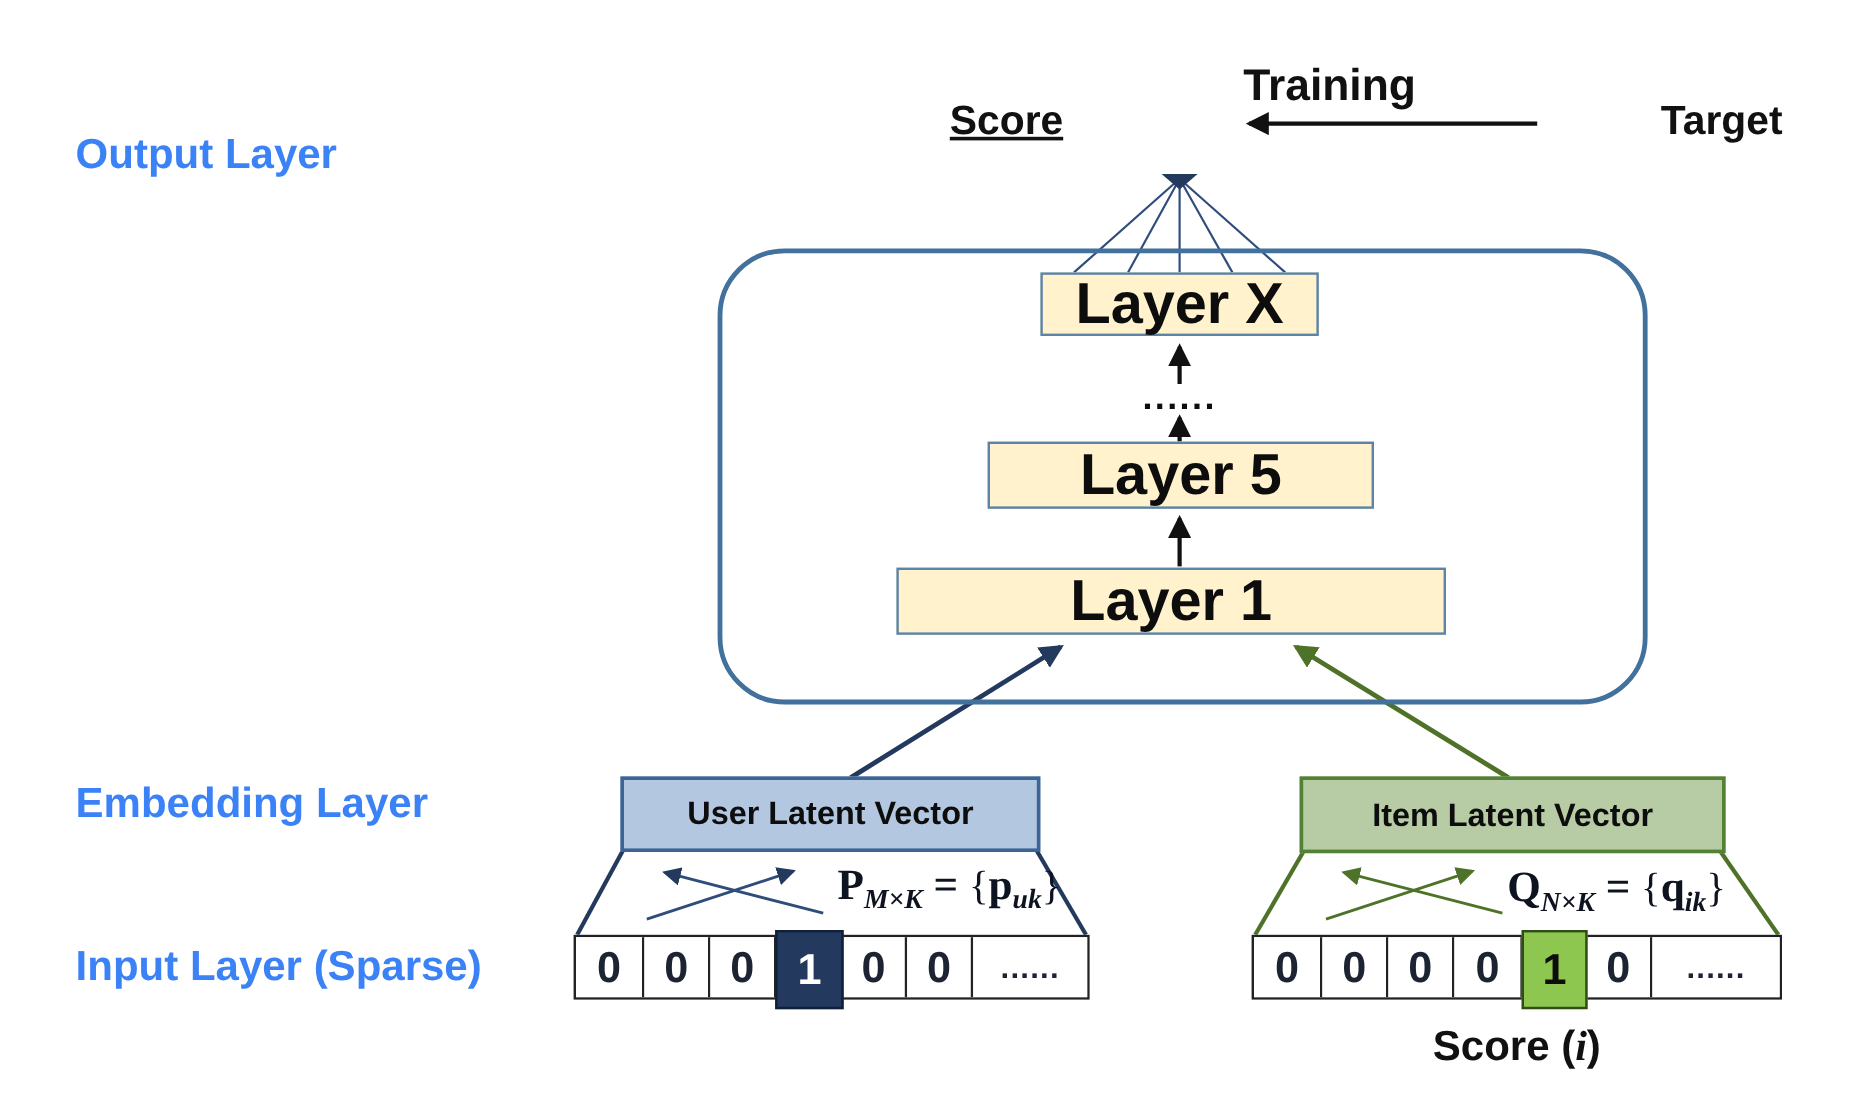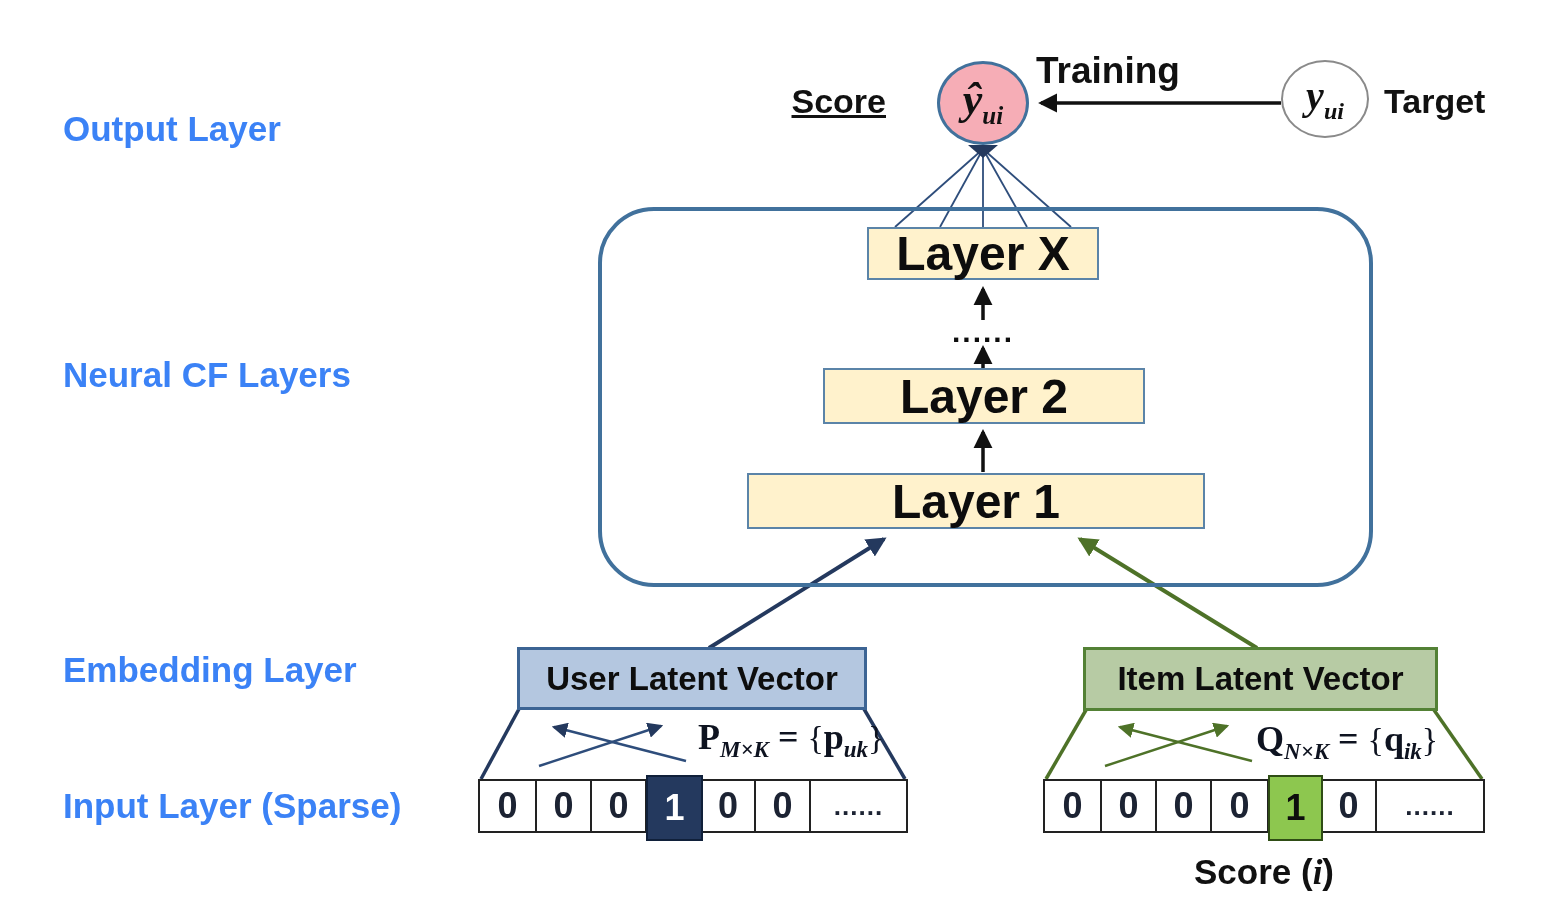--- a/index.html
+++ b/index.html
@@ -36,21 +36,21 @@
   }
   .layer-box{
     box-sizing:border-box;background:#FFF2CC;border:2px solid #5B84A8;
     display:flex;align-items:center;justify-content:center;
     font-size:48px;font-weight:700;color:#0d0d0d;
   }
   .dots{font-size:30px;font-weight:700;letter-spacing:2px;color:#0d0d0d;text-align:center;}
 
   .latent-box{
     box-sizing:border-box;display:flex;align-items:center;justify-content:center;
-    font-size:33px;font-weight:700;color:#0d0d0d;white-space:nowrap;
+    font-size:27px;font-weight:700;color:#0d0d0d;white-space:nowrap;
   }
   .latent-user{background:#B4C7E0;border:3px solid #3C6494;}
   .latent-item{background:#B7CBA4;border:3px solid #538135;}
 
   .formula{font-family:"Liberation Serif", serif;font-weight:700;font-size:36px;
     font-style:normal;color:#0e1320;white-space:nowrap;}
   .formula .sub{font-size:23px;font-style:italic;vertical-align:-8px;letter-spacing:0;}
   .formula .brace{font-weight:400;font-size:34px;}
 
   .vec-row{display:flex;box-sizing:border-box;border:2px solid #222;background:#fff;height:54px;}
@@ -130,43 +130,36 @@
       <line x1="686" y1="761" x2="554" y2="727" marker-end="url(#mNavyS)"></line>
     </g>
 
     <g stroke="#4E7228" stroke-width="2.4">
       <line x1="1105" y1="766" x2="1227" y2="726" marker-end="url(#mGreenS)"></line>
       <line x1="1252" y1="761" x2="1120" y2="727" marker-end="url(#mGreenS)"></line>
     </g>
   </svg>
 
   <div class="abs side-label" style="left:63px;top:111px;">Output Layer</div>
-  <div class="abs side-label" style="left:63px;top:357px;">Neural CF Layers</div>
   <div class="abs side-label" style="left:63px;top:652px;">Embedding Layer</div>
   <div class="abs side-label" style="left:63px;top:788px;">Input Layer (Sparse)</div>
 
   <div class="abs top-label" style="left:760px;top:82px;width:126px;text-align:right;text-decoration:underline;">Score</div>
 
-  <div class="abs score-circle">
-    <span class="math score-sym"><span>ŷ</span><span class="sym-sub">ui</span></span>
-  </div>
 
   <div class="abs training-label" style="left:1008px;top:50px;width:200px;text-align:center;">Training</div>
 
-  <div class="abs target-circle">
-    <span class="math target-sym"><span>y</span><span class="sym-sub" style="font-size:24px;">ui</span></span>
-  </div>
 
   <div class="abs top-label" style="left:1384px;top:82px;">Target</div>
 
   <div class="abs ncf-container"></div>
 
   <div class="abs layer-box" style="left:867px;top:227px;width:232px;height:53px;">Layer X</div>
   <div class="abs dots" style="left:923px;top:315px;width:120px;">......</div>
-  <div class="abs layer-box" style="left:823px;top:368px;width:322px;height:56px;">Layer 2</div>
+  <div class="abs layer-box" style="left:823px;top:368px;width:322px;height:56px;">Layer 5</div>
   <div class="abs layer-box" style="left:747px;top:473px;width:458px;height:56px;">Layer 1</div>
 
   <div class="abs latent-box latent-user" style="left:517px;top:647px;width:350px;height:63px;">User Latent Vector</div>
   <div class="abs latent-box latent-item" style="left:1083px;top:647px;width:355px;height:64px;">Item Latent Vector</div>
 
   <div class="abs formula" style="left:698px;top:716px;">
     <span>P</span><span class="sub">M×K</span>
     <span style="font-style:normal;"> <span>=</span> </span><span class="brace">{</span><span>p</span><span class="sub">uk</span><span class="brace">}</span>
   </div>
 

